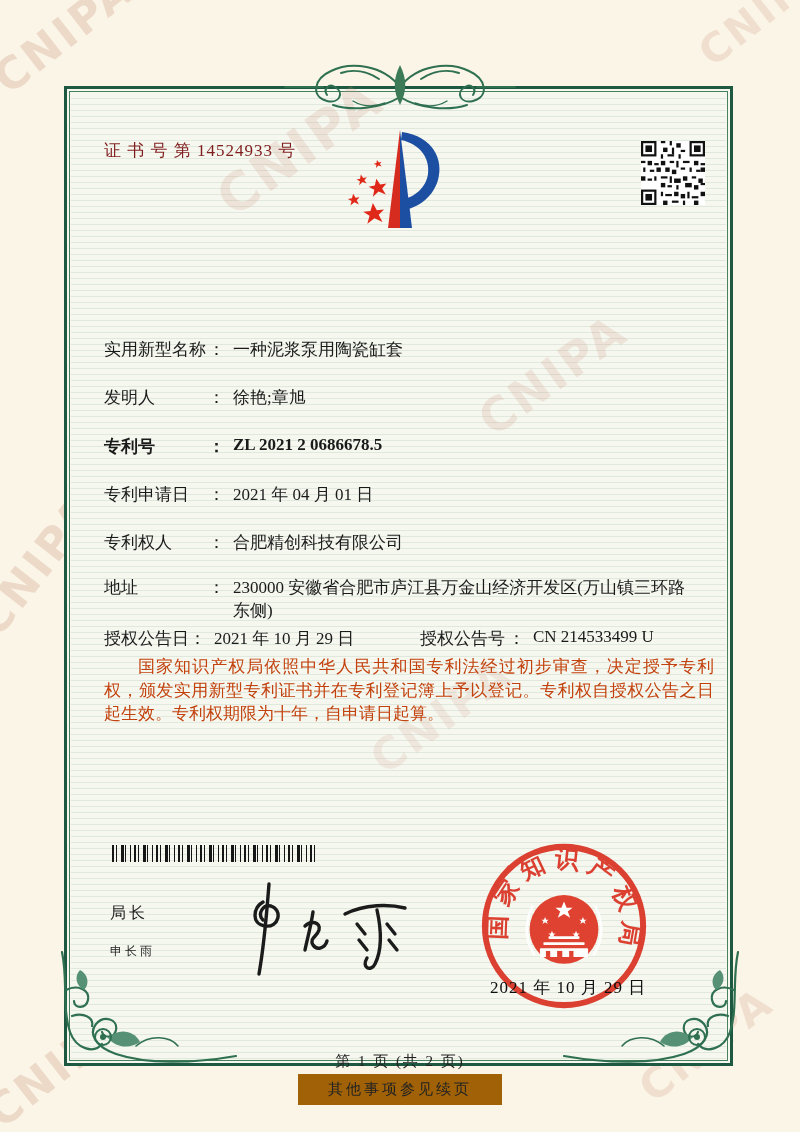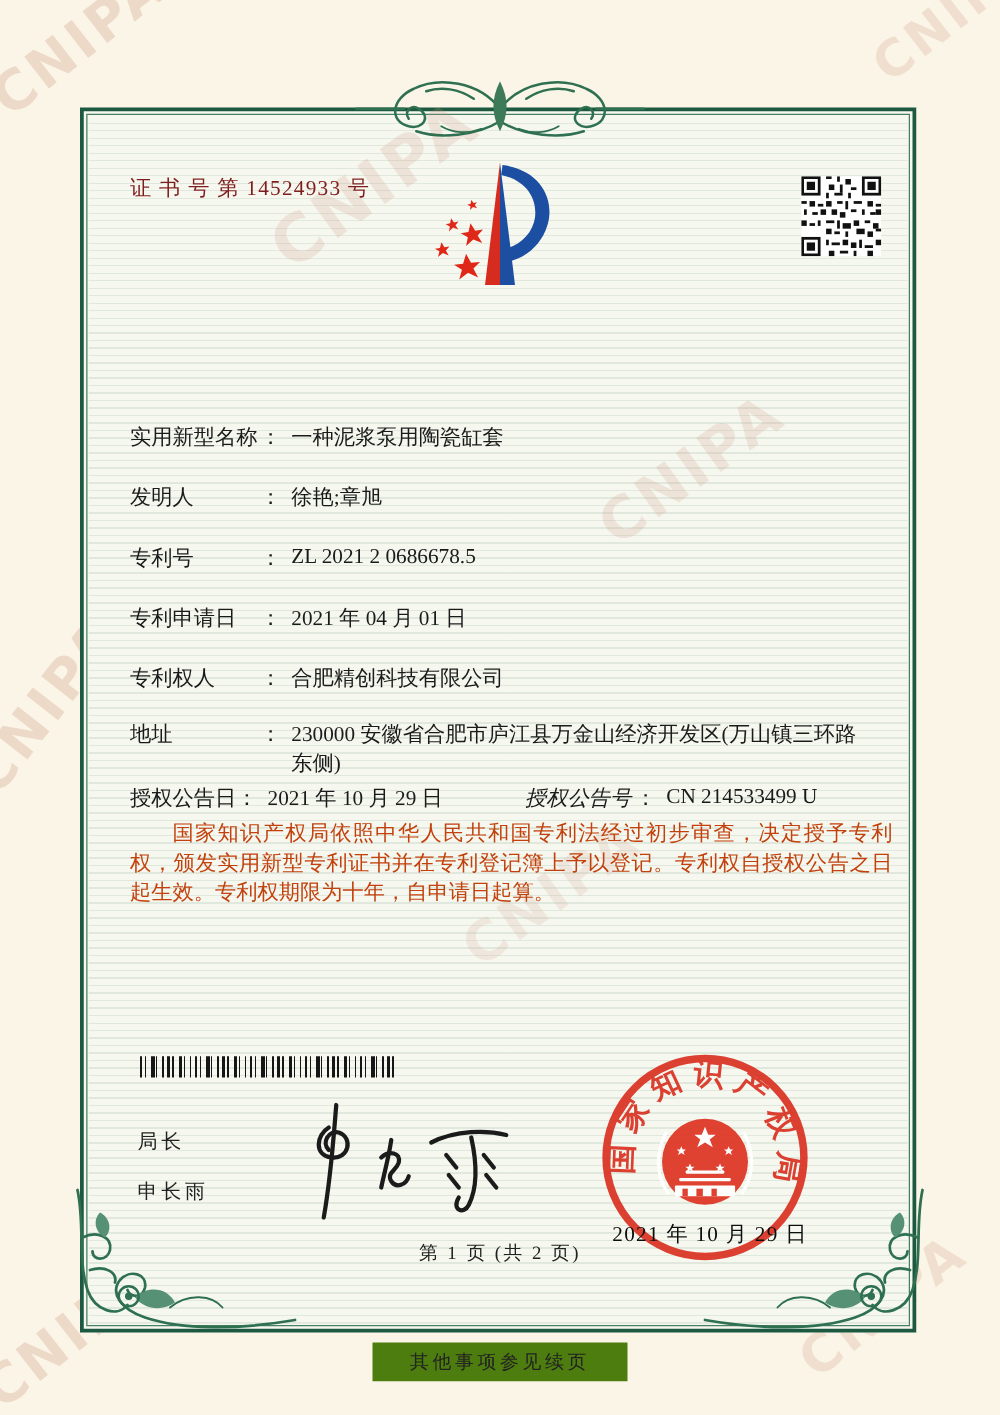--- a/index.html
+++ b/index.html
@@ -26,43 +26,43 @@
          letter-spacing:9px;color:#111;}
 
   .fields{left:104px;top:338px;width:620px;font-size:17px;color:#1a1a1a;}
   .frow{position:absolute;left:0;white-space:nowrap;}
   .flabel{display:inline-block;width:104px;text-align:justify;vertical-align:top;}
   .flabel::after{content:"";display:inline-block;width:100%;}
   .fcolon{display:inline-block;vertical-align:top;}
   .fvalue{display:inline-block;margin-left:8px;vertical-align:top;}
   .wrapval{white-space:normal;width:458px;line-height:23px;}
   .grant2{position:absolute;left:316px;top:0;white-space:nowrap;}
-  .glabel{display:inline-block;width:88px;text-align:justify;vertical-align:top;font-style:italic;}
+  .glabel{display:inline-block;width:88px;text-align:justify;vertical-align:top;}
   .glabel::after{content:"";display:inline-block;width:100%;}
 
   .para{left:104px;width:610px;font-size:17px;line-height:23.5px;text-align:justify;
         text-indent:2em;color:#c2410c;}
   .p1{top:655px;} .p2{top:726px;}
 
   .barcode{left:112px;top:845px;width:206px;height:17px;
      background:repeating-linear-gradient(90deg,#161616 0 2px,rgba(0,0,0,0) 2px 4px,
        #161616 4px 5px,rgba(0,0,0,0) 5px 9px,#161616 9px 12px,rgba(0,0,0,0) 12px 13px,
        #161616 13px 14px,rgba(0,0,0,0) 14px 18px,#161616 18px 19px,rgba(0,0,0,0) 19px 22px);}
 
   .role{left:110px;top:903px;font-size:16px;letter-spacing:3px;color:#222;}
-  .signername{left:110px;top:943px;font-size:16px;letter-spacing:3px;color:#222;}
+  .signername{left:110px;top:943px;font-size:12px;letter-spacing:3px;color:#222;}
 
   .sig{left:225px;top:878px;z-index:5;}
   .seal{left:478px;top:840px;z-index:6;}
   .sealdate{left:468px;top:976px;width:200px;text-align:center;font-size:17px;
             color:#0e0e0e;z-index:7;letter-spacing:1px;}
 
-  .pageinfo{left:0;top:993px;width:800px;text-align:center;font-size:15px;
+  .pageinfo{left:0;top:1052px;width:800px;text-align:center;font-size:15px;
             letter-spacing:2px;color:#222;}
-  .contnote{left:50%;top:1074px;transform:translateX(-50%);background:#4d7c0f;
+  .contnote{left:50%;top:1074px;transform:translateX(-50%);background:#a16207;
             padding:6px 30px;font-size:15px;letter-spacing:3px;color:#222;z-index:3;}
 
   .logo{left:338px;top:126px;z-index:5;}
   .qr{left:641px;top:141px;z-index:5;}
 </style>
 </head>
 <body>
 
 <div class="page">
 
@@ -194,21 +194,21 @@
   </svg>
 
 
   <div class="abs fields">
     <div class="frow" style="top:0;">
       <span class="flabel">实用新型名称</span><span class="fcolon">：</span><span class="fvalue">一种泥浆泵用陶瓷缸套</span>
     </div>
     <div class="frow" style="top:48px;">
       <span class="flabel">发明人</span><span class="fcolon">：</span><span class="fvalue">徐艳;章旭</span>
     </div>
-    <div class="frow" style="top:97px;">
+    <div class="frow" style="top:97px;font-weight:bold;">
       <span class="flabel">专利号</span><span class="fcolon">：</span><span class="fvalue">ZL 2021 2 0686678.5</span>
     </div>
     <div class="frow" style="top:145px;">
       <span class="flabel">专利申请日</span><span class="fcolon">：</span><span class="fvalue">2021 年 04 月 01 日</span>
     </div>
     <div class="frow" style="top:193px;text-decoration:underline;">
       <span class="flabel">专利权人</span><span class="fcolon">：</span><span class="fvalue">合肥精创科技有限公司</span>
     </div>
     <div class="frow" style="top:238px;">
       <span class="flabel">地址</span><span class="fcolon">：</span><span class="fvalue wrapval">230000 安徽省合肥市庐江县万金山经济开发区(万山镇三环路东侧)</span>

